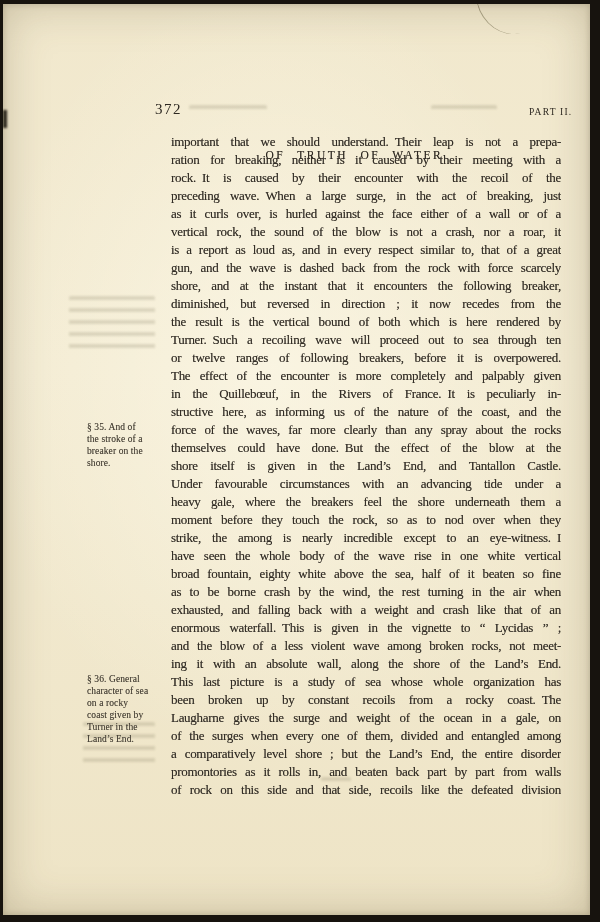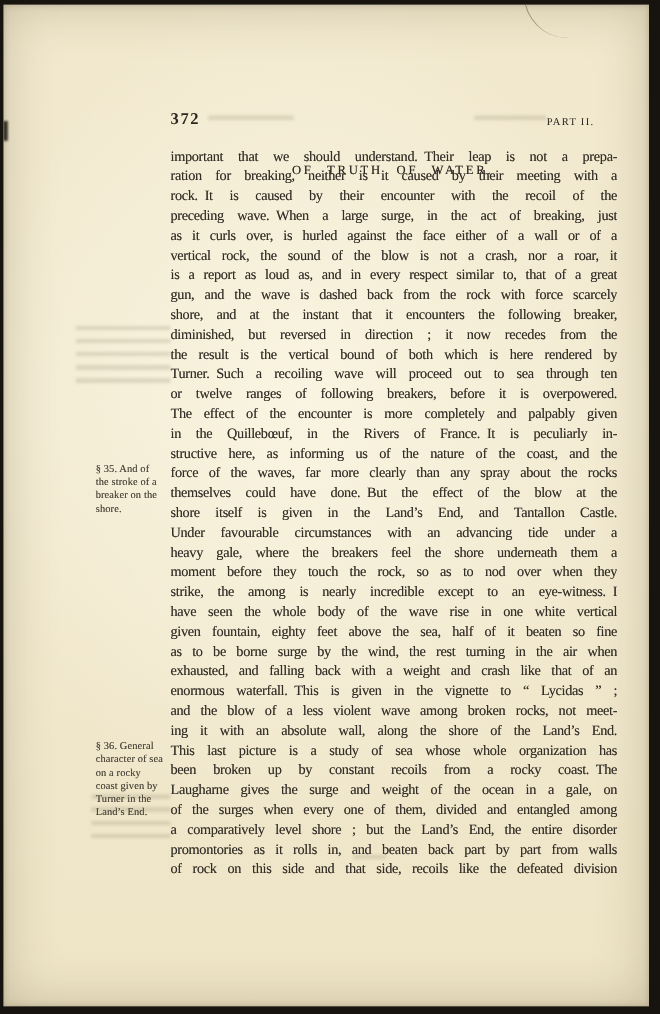--- a/index.html
+++ b/index.html
@@ -17,41 +17,41 @@
     font-family: "Liberation Serif", "DejaVu Serif", serif;
     color: #332e27;
   }
   .vignette {
     position: absolute; inset: 0; pointer-events: none;
     box-shadow: inset 0 0 46px rgba(96,84,52,0.28), inset 0 0 6px rgba(60,52,30,0.25);
   }
   
   .page-number {
     position: absolute; left: 152px; top: 97px;
-    font-size: 15px; letter-spacing: 1.5px; font-weight: bold; color: #2d2821;
+    font-size: 15px; letter-spacing: 1.5px; font-weight: normal; color: #2d2821;
   }
   .running-title {
     position: absolute; left: 150px; top: 101px; width: 408px;
     text-align: center; font-size: 11.5px; letter-spacing: 2.5px; word-spacing: 7px;
     color: #2d2821; text-shadow: 0 0 0.5px rgba(45,40,33,0.55); margin-top: 44px;
   }
   .part-label {
-    position: absolute; left: 494px; top: 103px;
+    position: absolute; left: 526px; top: 103px;
     font-size: 9.5px; letter-spacing: 1.2px; color: #2d2821;
   }
   
   .body-text {
     position: absolute; left: 152px; top: 129px; width: 406px;
   }
   .line {
     height: 18px; line-height: 18px;
     font-size: 13px; letter-spacing: -0.3px; word-spacing: -0.5px;
     text-align: justify; text-align-last: justify; text-justify: inter-word;
     overflow: hidden; white-space: nowrap;
-    color: #332e27; text-shadow: 0 0 0.4px rgba(51,46,39,0.55);
+    color: #332e27; text-shadow: 0 0 0.4px rgba(51,46,39,0.55); margin-left: 16px;
   }
   
   .margin-note {
     position: absolute; left: 84px; width: 70px;
     color: #464036;
   }
   .margin-note-35 { top: 417px; }
   .margin-note-36 { top: 669px; font-family: Liberation Serif, serif; }
   .note-line {
     font-size: 9.5px; line-height: 12px; letter-spacing: 0.1px;
@@ -132,22 +132,22 @@
       <div class="line">in the Quillebœuf, in the Rivers of France. It is peculiarly in-</div>
       <div class="line">structive here, as informing us of the nature of the coast, and the</div>
       <div class="line">force of the waves, far more clearly than any spray about the rocks</div>
       <div class="line">themselves could have done. But the effect of the blow at the</div>
       <div class="line">shore itself is given in the Land’s End, and Tantallon Castle.</div>
       <div class="line">Under favourable circumstances with an advancing tide under a</div>
       <div class="line">heavy gale, where the breakers feel the shore underneath them a</div>
       <div class="line">moment before they touch the rock, so as to nod over when they</div>
       <div class="line">strike, the among is nearly incredible except to an eye-witness. I</div>
       <div class="line">have seen the whole body of the wave rise in one white vertical</div>
-      <div class="line">given fountain, eighty feet above the sea, half of it beaten so fine</div>
-      <div class="line">as to be borne surge by the wind, the rest turning in the air when</div>
+      <div class="line">broad fountain, eighty white above the sea, half of it beaten so fine</div>
+      <div class="line">as to be borne crash by the wind, the rest turning in the air when</div>
       <div class="line">exhausted, and falling back with a weight and crash like that of an</div>
       <div class="line">enormous waterfall. This is given in the vignette to “ Lycidas ” ;</div>
       <div class="line">and the blow of a less violent wave among broken rocks, not meet-</div>
       <div class="line">ing it with an absolute wall, along the shore of the Land’s End.</div>
       <div class="line">This last picture is a study of sea whose whole organization has</div>
       <div class="line">been broken up by constant recoils from a rocky coast. The</div>
       <div class="line">Laugharne gives the surge and weight of the ocean in a gale, on</div>
       <div class="line">of the surges when every one of them, divided and entangled among</div>
       <div class="line">a comparatively level shore ; but the Land’s End, the entire disorder</div>
       <div class="line">promontories as it rolls in, and beaten back part by part from walls</div>

